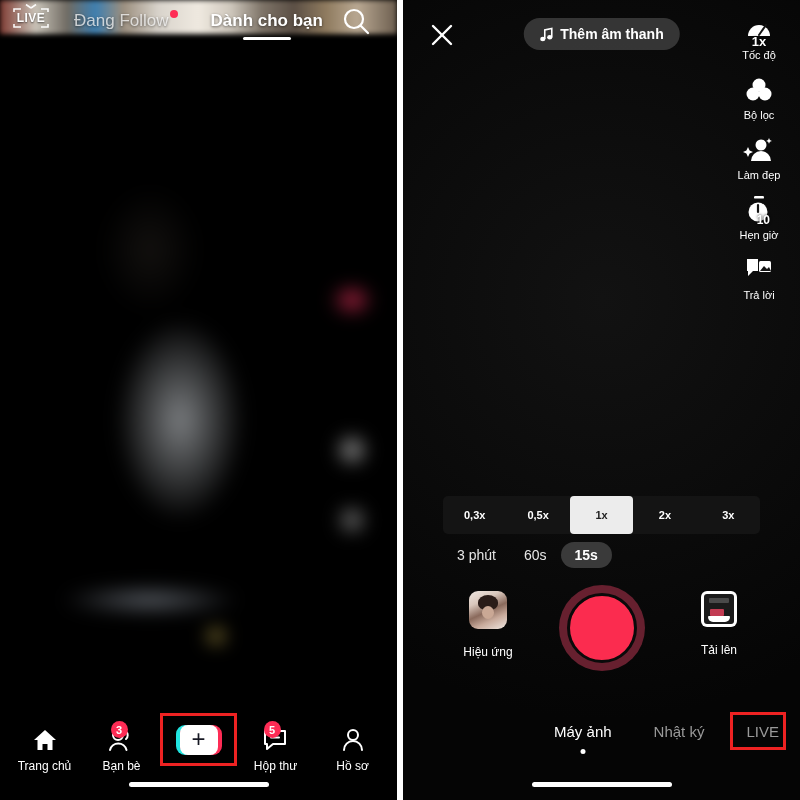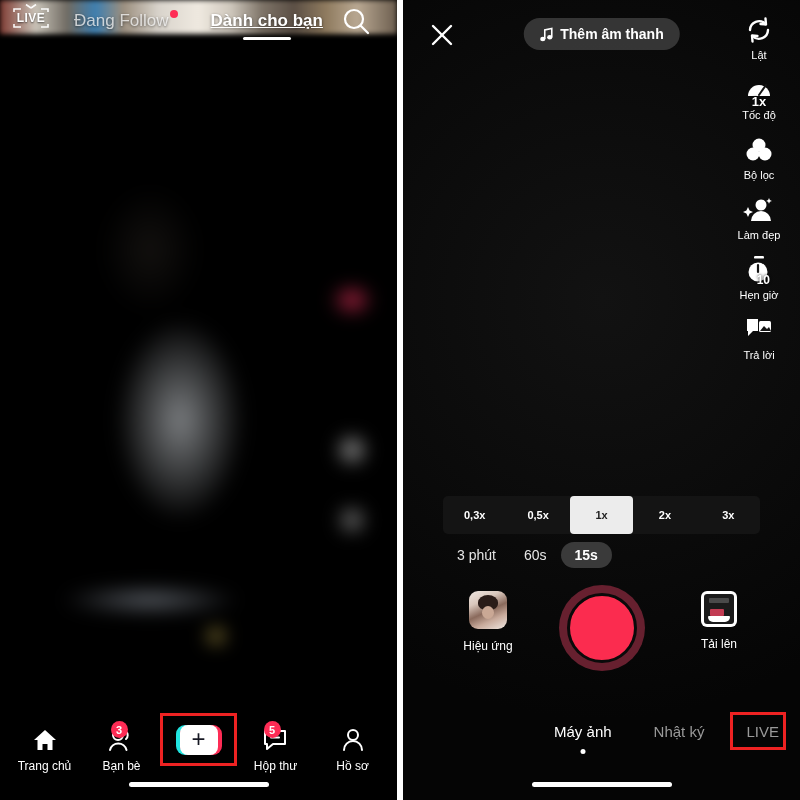--- a/index.html
+++ b/index.html
@@ -49,21 +49,21 @@
   .live-badge { position:absolute; left:10px; top:4px; width:42px; height:28px;
     display:flex; align-items:center; justify-content:center; }
   .live-badge svg { position:absolute; left:0; top:0; }
   .live-badge span { font-size:12px; font-weight:bold; color:#fff; letter-spacing:.5px;
     text-shadow:0 1px 2px rgba(0,0,0,.6); z-index:2; }
 
   .feed-tabs { position:absolute; left:0; top:6px; width:397px; height:30px;
     display:flex; align-items:center; justify-content:center; gap:42px; }
   .feed-tab { font-size:17px; color:rgba(255,255,255,.72); position:relative;
     text-shadow:0 1px 3px rgba(0,0,0,.55); }
-  .feed-tab.active { color:#fff; font-weight:bold;text-decoration:underline; }
+  .feed-tab.active { color:#fff; font-weight:bold; }
   .feed-tab .tabdot { position:absolute; right:-9px; top:-1px; width:8px; height:8px;
     border-radius:50%; background:#fe2c55; }
   .feed-tab-underline { position:absolute; left:50%; transform:translateX(-50%);
     bottom:-9px; width:48px; height:3px; background:#fff; border-radius:2px; }
 
   .search-icon-btn { position:absolute; right:26px; top:6px; width:30px; height:30px; }
 
   
   .feed-nav { position:absolute; left:0; bottom:0; width:397px; height:88px; background:#000; }
   .feed-nav-items { display:flex; align-items:flex-start; justify-content:space-around;
@@ -121,21 +121,21 @@
     font-size:11px; font-weight:bold; color:#fff; border-radius:4px; }
   .speed-cell.active { background:#ececec; color:#222; }
 
   .dur-row { position:absolute; left:40px; top:542px; width:317px; height:26px;
     display:flex; align-items:center; }
   .dur-cell { font-size:14px; color:#e6e6e6; padding:5px 14px; border-radius:13px; }
   .dur-cell.active { background:#3a3a3a; color:#fff; font-weight:bold; }
 
   .capture-row { position:absolute; left:0; top:585px; width:397px; height:100px; }
   .side-btn { position:absolute; width:86px; display:flex; flex-direction:column;
-    align-items:center; gap:10px; }
+    align-items:center; gap:16px; }
   .side-btn.eff { left:42px; top:6px; }
   .side-btn.upl { right:38px; top:6px; }
   .side-lbl { font-size:12px; color:#fff; }
   .eff-thumb { width:38px; height:38px; border-radius:9px; overflow:hidden;
     background:linear-gradient(155deg,#efe7e2 0%, #d9c7bc 28%, #8a6a5c 52%, #c9ab9c 72%, #f0e8e2 100%);
     position:relative; }
   .eff-thumb::before { content:""; position:absolute; left:9px; top:4px; width:20px; height:15px;
     border-radius:50% 50% 40% 40%; background:#2a1c18; }
   .eff-thumb::after { content:""; position:absolute; left:13px; top:15px; width:12px; height:13px;
     border-radius:50%; background:#caa895; }
@@ -285,31 +285,20 @@
       <svg width="14" height="15" viewBox="0 0 14 15">
         <path d="M5 12 V3 L12 1.5 V10" fill="none" stroke="#fff" stroke-width="1.6"></path>
         <ellipse cx="3" cy="12" rx="2.6" ry="2.2" fill="#fff"></ellipse>
         <ellipse cx="10" cy="10.3" rx="2.6" ry="2.2" fill="#fff"></ellipse>
       </svg>
       <span>Thêm âm thanh</span>
     </div>
 
     <div class="tool-rail">
 
-      <div class="tool">
-        <div class="tool-ico">
-          <svg width="30" height="30" viewBox="0 0 30 30">
-            <path d="M6 15 a9 9 0 0 1 15.5 -6" fill="none" stroke="#fff" stroke-width="2.4" stroke-linecap="round"></path>
-            <path d="M24 15 a9 9 0 0 1 -15.5 6" fill="none" stroke="#fff" stroke-width="2.4" stroke-linecap="round"></path>
-            <path d="M21.5 3.5 L22 9.5 L16.5 9" fill="none" stroke="#fff" stroke-width="2.4" stroke-linecap="round" stroke-linejoin="round"></path>
-            <path d="M8.5 26.5 L8 20.5 L13.5 21" fill="none" stroke="#fff" stroke-width="2.4" stroke-linecap="round" stroke-linejoin="round"></path>
-          </svg>
-        </div>
-        <div class="tool-lbl">Lật</div>
-      </div>
 
       <div class="tool">
         <div class="tool-ico">
           <svg width="30" height="26" viewBox="0 0 30 26">
             <path d="M4 19 a11 11 0 1 1 22 0 Z" fill="#fff"></path>
             <line x1="15" y1="18" x2="22" y2="8" stroke="#141414" stroke-width="2" stroke-linecap="round"></line>
           </svg>
           <div class="speed-badge">1x</div>
         </div>
         <div class="tool-lbl">Tốc độ</div>

